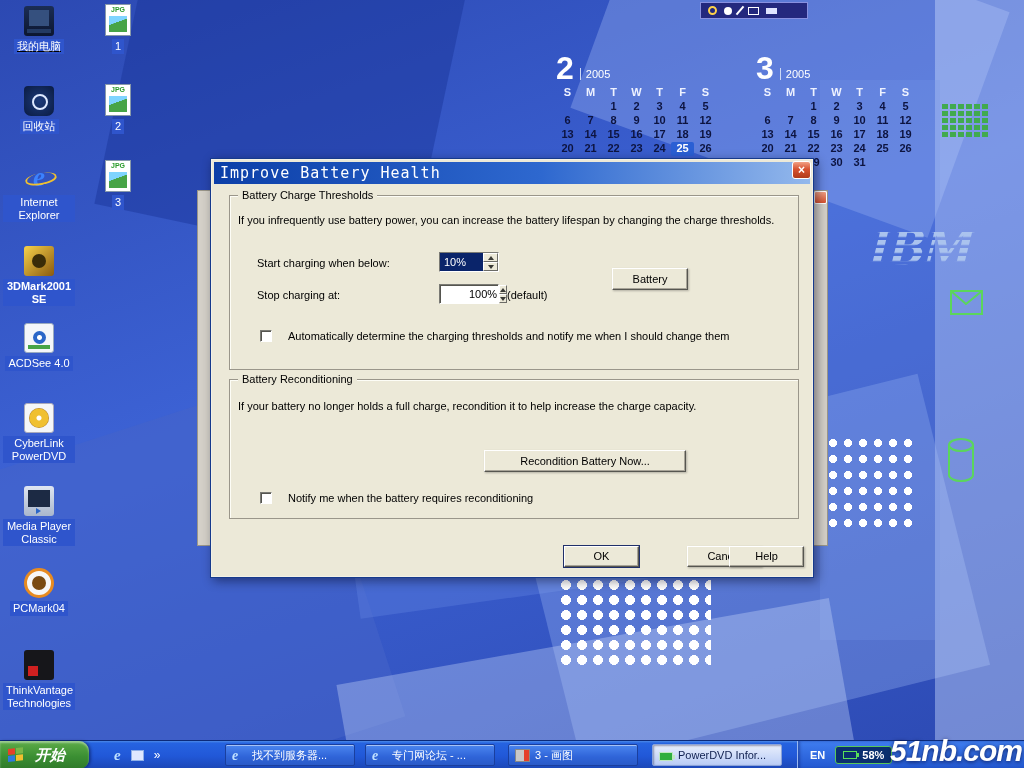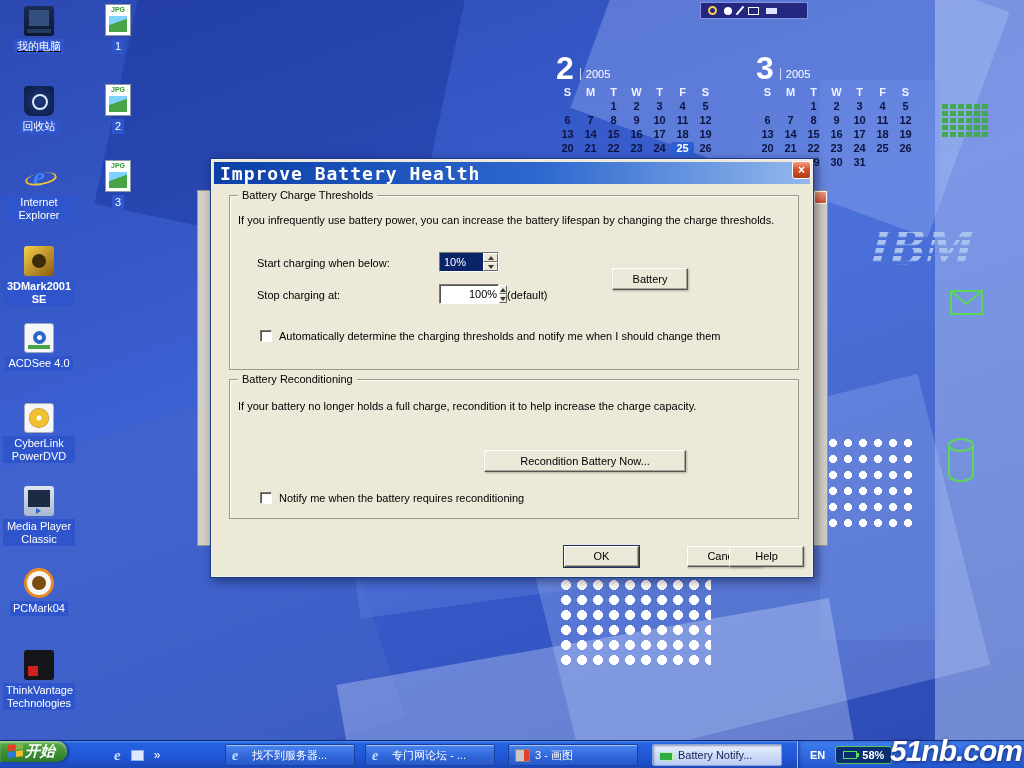--- a/index.html
+++ b/index.html
@@ -101,21 +101,21 @@
   .bwin-orange { position:absolute; left:814px; top:191px; width:13px; height:13px;
     background:linear-gradient(#f2a083,#d75230); border:1px solid #fff; border-radius:2px; z-index:6; }
 
   
   .dialog { position:absolute; left:210px; top:158px; width:604px; height:420px; z-index:20;
     background:#ece9d8; border:1px solid #163a8c;
     box-shadow:inset 0 0 0 1px #f3f1e6, 3px 3px 10px rgba(0,0,20,.45); }
   .titlebar { position:absolute; left:3px; top:3px; right:3px; height:22px;
     background:linear-gradient(90deg,#0c3fa8 0%,#2e68cf 55%,#93b8ec 100%);
     display:flex; align-items:center; padding-left:6px; }
-  .title { color:#fff; font-family:"DejaVu Sans Mono",monospace; font-weight:bold; font-size:18px; letter-spacing:1px; }
+  .title { color:#fff; font-family:"DejaVu Sans Mono",monospace; font-weight:normal; font-size:15px; letter-spacing:1px; }
   .closebtn { position:absolute; right:2px; top:2px; width:19px; height:18px;
     background:linear-gradient(#f2a083,#d75230 45%,#b03a1a); border:1px solid #fff; border-radius:3px;
     color:#fff; font-weight:bold; font-size:12px; display:flex; align-items:center; justify-content:center; cursor:pointer; }
   .dlg-body { position:absolute; left:3px; top:25px; right:3px; bottom:3px; font-size:11px; color:#000; }
   .group { position:absolute; border:1px solid #9a968a; box-shadow:1px 1px 0 #fdfdf6 inset; }
   .g1 { left:15px; top:11px; width:570px; height:175px; }
   .g2 { left:15px; top:195px; width:570px; height:140px; }
   .legend { position:absolute; top:-7px; left:8px; background:#ece9d8; padding:0 4px; font-size:11px; }
   .desc { position:absolute; left:8px; top:18px; white-space:nowrap; }
   .lab { position:absolute; }
@@ -133,31 +133,31 @@
   .tri-up { width:0; height:0; border:3px solid transparent; border-bottom:4px solid #3a3a36; margin-top:-3px; }
   .tri-down { width:0; height:0; border:3px solid transparent; border-top:4px solid #3a3a36; margin-bottom:-3px; }
   .btn { position:absolute; background:#ece9d8; border:1px solid; border-color:#fff #565650 #565650 #fff;
     box-shadow:inset -1px -1px 0 #a8a498, 1px 1px 2px rgba(0,0,0,.25);
     font-family:"Liberation Sans",sans-serif; font-size:11px; text-align:center; cursor:pointer; }
   .btn-defaults { left:382px; top:72px; width:76px; height:22px; }
   .btn-recondition { left:254px; top:70px; width:202px; height:22px; }
   .btn-ok { left:350px; top:362px; width:75px; height:21px; box-shadow:0 0 0 1px #20306a, inset -1px -1px 0 #a8a498; }
   .btn-cancel { left:433px; top:362px; width:75px; height:21px;margin-left:40px; }
   .btn-help { left:515px; top:362px; width:75px; height:21px; }
-  .chk-row { position:absolute; display:flex; align-items:center; gap:7px; white-space:nowrap; }
+  .chk-row { position:absolute; display:flex; align-items:center; gap:16px; white-space:nowrap; }
   .chk1 { left:30px; top:134px; } .chk2 { left:30px; top:112px; }
   .chk { width:12px; height:12px; background:#fff; flex:none; cursor:pointer;
     border:1px solid; border-color:#7a7a74 #fff #fff #7a7a74; box-shadow:inset 1px 1px 0 #55554f; }
   .g2 .desc { top:20px; }
 
   
   .taskbar { position:absolute; left:0; top:740px; width:1024px; height:28px; z-index:50;
     background:linear-gradient(#4c8ae8 0%,#2663e0 8%,#2158d8 55%,#1c48b8 100%); border-top:1px solid #0c2a78; }
-  .start { position:absolute; left:0; top:0; height:21px; display:flex; align-items:center; gap:0;
-    padding:0 12px 0 8px; background:linear-gradient(#5eac48,#3b8f33 55%,#2f7a2a);
+  .start { position:absolute; left:0; top:0; height:28px; display:flex; align-items:center; gap:10px;
+    padding:0 24px 0 8px; background:linear-gradient(#5eac48,#3b8f33 55%,#2f7a2a);
     border-radius:0 10px 10px 0; color:#fff; font-style:italic; font-weight:bold; font-size:15px;
     box-shadow:inset 0 2px 2px rgba(255,255,255,.4), 2px 0 3px rgba(0,0,40,.4); cursor:pointer; }
   .flag { width:17px; height:15px; position:relative; transform:skewY(-6deg); flex:none; }
   .flag i { position:absolute; width:7px; height:6px; }
   .flag .f1 { left:0; top:0; background:#e5402a; } .flag .f2 { left:8px; top:0; background:#7ab648; }
   .flag .f3 { left:0; top:7px; background:#2e79e0; } .flag .f4 { left:8px; top:7px; background:#f0c030; }
   .quick { position:absolute; left:114px; top:3px; height:22px; display:flex; gap:10px; align-items:center; }
   .q-ie { color:#bfe0ff; font:italic bold 15px "Liberation Serif",serif; cursor:pointer; }
   .q-desk { width:13px; height:11px; background:#dfe8ff; border:1px solid #8fb0e8; cursor:pointer; }
   .q-chev { color:#fff; font-size:12px; cursor:pointer; }
@@ -534,21 +534,21 @@
     <div class="task t2">
       <i class="ti ti-ie">e</i>
       <span>专门网论坛 - ...</span>
     </div>
     <div class="task t3">
       <i class="ti ti-paint"></i>
       <span>3 - 画图</span>
     </div>
     <div class="task t4 active">
       <i class="ti ti-batt"></i>
-      <span>Battery Notify...</span>
+      <span>PowerDVD Infor...</span>
     </div>
     <div class="tray">
       <span class="lang">EN</span>
       <span class="batt-box">
         <i class="batt-g"></i>
         <span>58%</span>
       </span>
     </div>
   </div>
 

